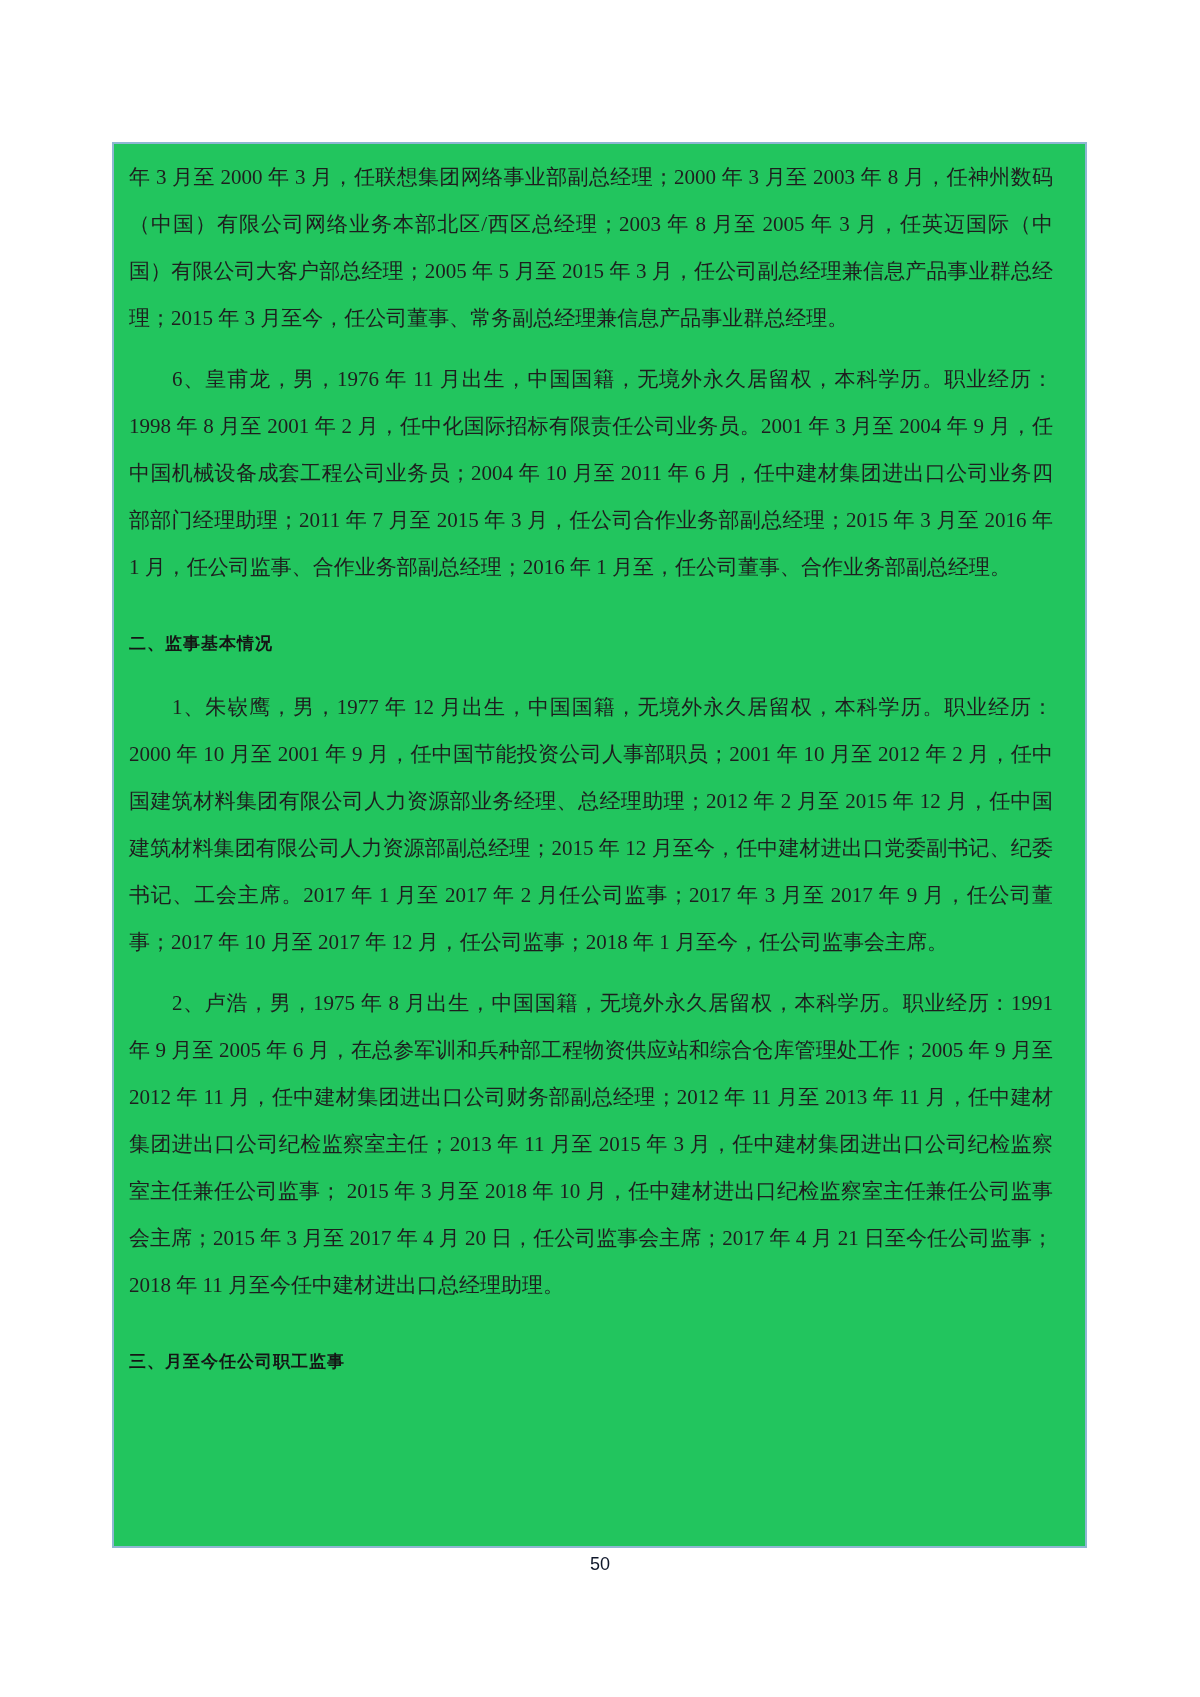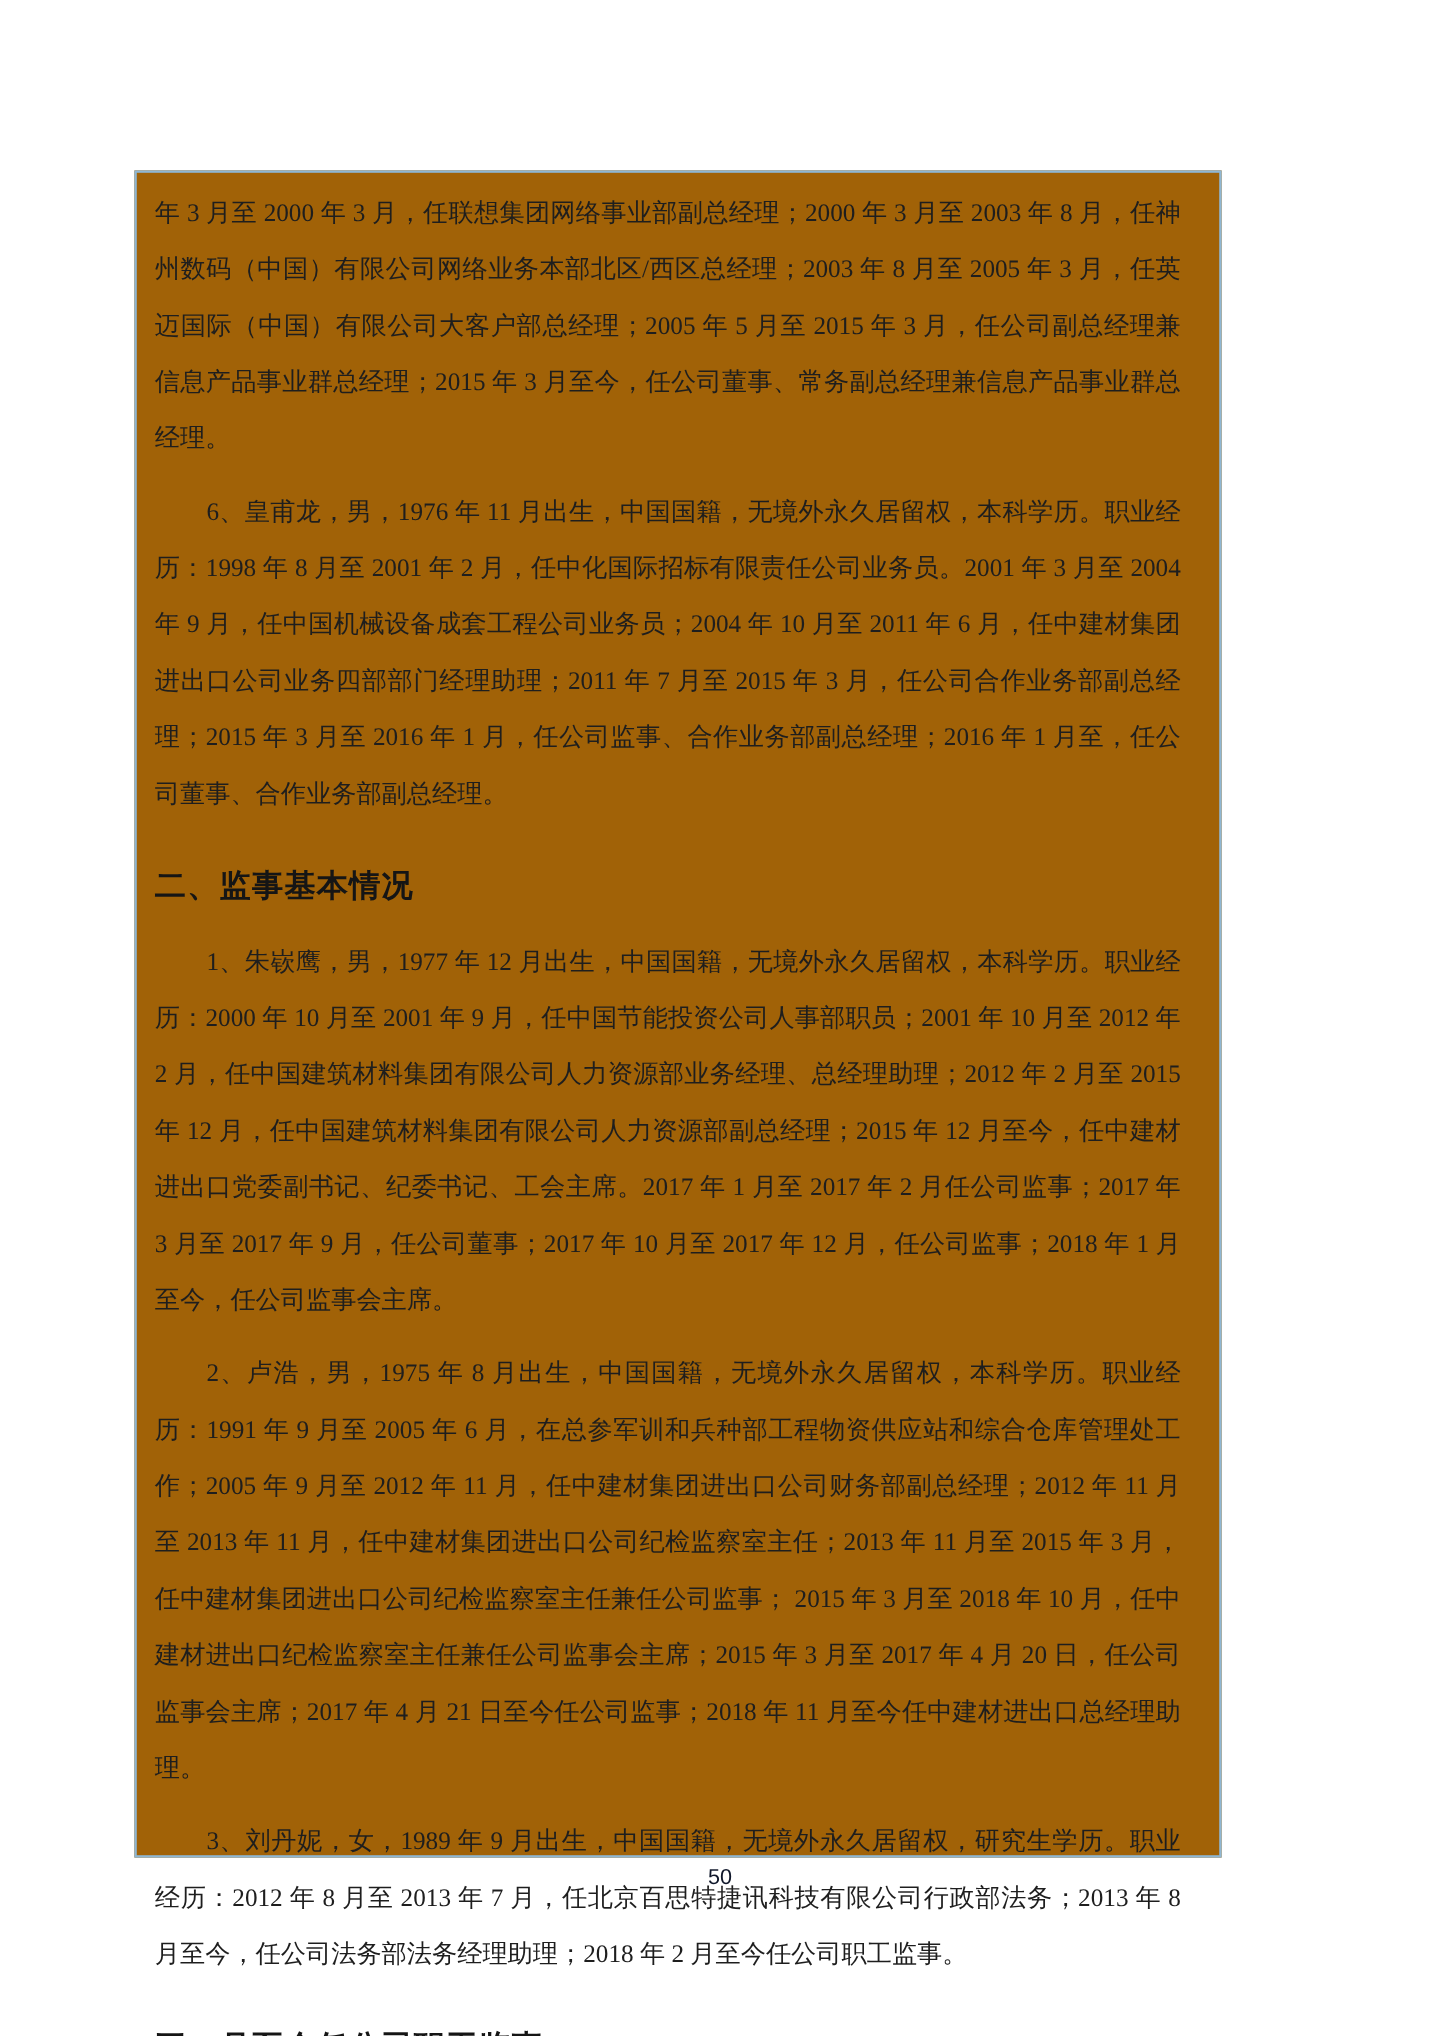--- a/index.html
+++ b/index.html
@@ -17,46 +17,46 @@
     position: absolute;
     left: 0; top: 0;
     width: 1200px;
     height: 1697px;
     background: #ffffff;
   }
   .frame {
     position: absolute;
     left: 112px;
     top: 142px;
-    width: 906px;
+    width: 975px;
     height: 1406px;
     border: 2px solid #8fb7d3;
     box-sizing: border-box;
     padding: 6px 32px 0 15px;
-    background: #a16207;
+    background: #22c55e;
   }
   .content {
     font-family: "Liberation Serif", "DejaVu Serif", serif;
     font-size: 21px;
     line-height: 47px;
     color: #1e1e1e;
     text-align: justify;
   }
   .para {
     margin: 14px 0;
     text-indent: 43px;
   }
   .para.continuation {
     text-indent: 0;
     margin-top: 4px;
   }
   .heading {
-    font-family: Liberation Serif, serif;
+    font-family: Liberation Mono, monospace;
     font-weight: 700;
-    font-size: 26px;
+    font-size: 17px;
     color: #151515;
     margin: 30px 0 16px 0;
     text-align: left;
     letter-spacing: 1px;
   }
   .page-number {
     position: absolute;
     left: 0;
     right: 0;
     top: 1554px;
@@ -77,21 +77,20 @@
       <p class="para continuation">年 3 月至 2000 年 3 月，任联想集团网络事业部副总经理；2000 年 3 月至 2003 年 8 月，任神州数码（中国）有限公司网络业务本部北区/西区总经理；2003 年 8 月至 2005 年 3 月，任英迈国际（中国）有限公司大客户部总经理；2005 年 5 月至 2015 年 3 月，任公司副总经理兼信息产品事业群总经理；2015 年 3 月至今，任公司董事、常务副总经理兼信息产品事业群总经理。</p>
 
       <p class="para">6、皇甫龙，男，1976 年 11 月出生，中国国籍，无境外永久居留权，本科学历。职业经历：1998 年 8 月至 2001 年 2 月，任中化国际招标有限责任公司业务员。2001 年 3 月至 2004 年 9 月，任中国机械设备成套工程公司业务员；2004 年 10 月至 2011 年 6 月，任中建材集团进出口公司业务四部部门经理助理；2011 年 7 月至 2015 年 3 月，任公司合作业务部副总经理；2015 年 3 月至 2016 年 1 月，任公司监事、合作业务部副总经理；2016 年 1 月至，任公司董事、合作业务部副总经理。</p>
 
       <h2 class="heading">二、监事基本情况</h2>
 
       <p class="para">1、朱嵚鹰，男，1977 年 12 月出生，中国国籍，无境外永久居留权，本科学历。职业经历：2000 年 10 月至 2001 年 9 月，任中国节能投资公司人事部职员；2001 年 10 月至 2012 年 2 月，任中国建筑材料集团有限公司人力资源部业务经理、总经理助理；2012 年 2 月至 2015 年 12 月，任中国建筑材料集团有限公司人力资源部副总经理；2015 年 12 月至今，任中建材进出口党委副书记、纪委书记、工会主席。2017 年 1 月至 2017 年 2 月任公司监事；2017 年 3 月至 2017 年 9 月，任公司董事；2017 年 10 月至 2017 年 12 月，任公司监事；2018 年 1 月至今，任公司监事会主席。</p>
 
       <p class="para">2、卢浩，男，1975 年 8 月出生，中国国籍，无境外永久居留权，本科学历。职业经历：1991 年 9 月至 2005 年 6 月，在总参军训和兵种部工程物资供应站和综合仓库管理处工作；2005 年 9 月至 2012 年 11 月，任中建材集团进出口公司财务部副总经理；2012 年 11 月至 2013 年 11 月，任中建材集团进出口公司纪检监察室主任；2013 年 11 月至 2015 年 3 月，任中建材集团进出口公司纪检监察室主任兼任公司监事； 2015 年 3 月至 2018 年 10 月，任中建材进出口纪检监察室主任兼任公司监事会主席；2015 年 3 月至 2017 年 4 月 20 日，任公司监事会主席；2017 年 4 月 21 日至今任公司监事；2018 年 11 月至今任中建材进出口总经理助理。</p>
 
-      <p class="para">3、刘丹妮，女，1989 年 9 月出生，中国国籍，无境外永久居留权，研究生学历。职业经历：2012 年 8 月至 2013 年 7 月，任北京百思特捷讯科技有限公司行政部法务；2013 年 8 月至今，任公司法务部法务经理助理；2018 年 2 月至今任公司职工监事。</p>
 
       <h2 class="heading">三、月至今任公司职工监事</h2>
 
     </div>
   </div>
 
   <div class="page-number">50</div>
 
 </div>
 

